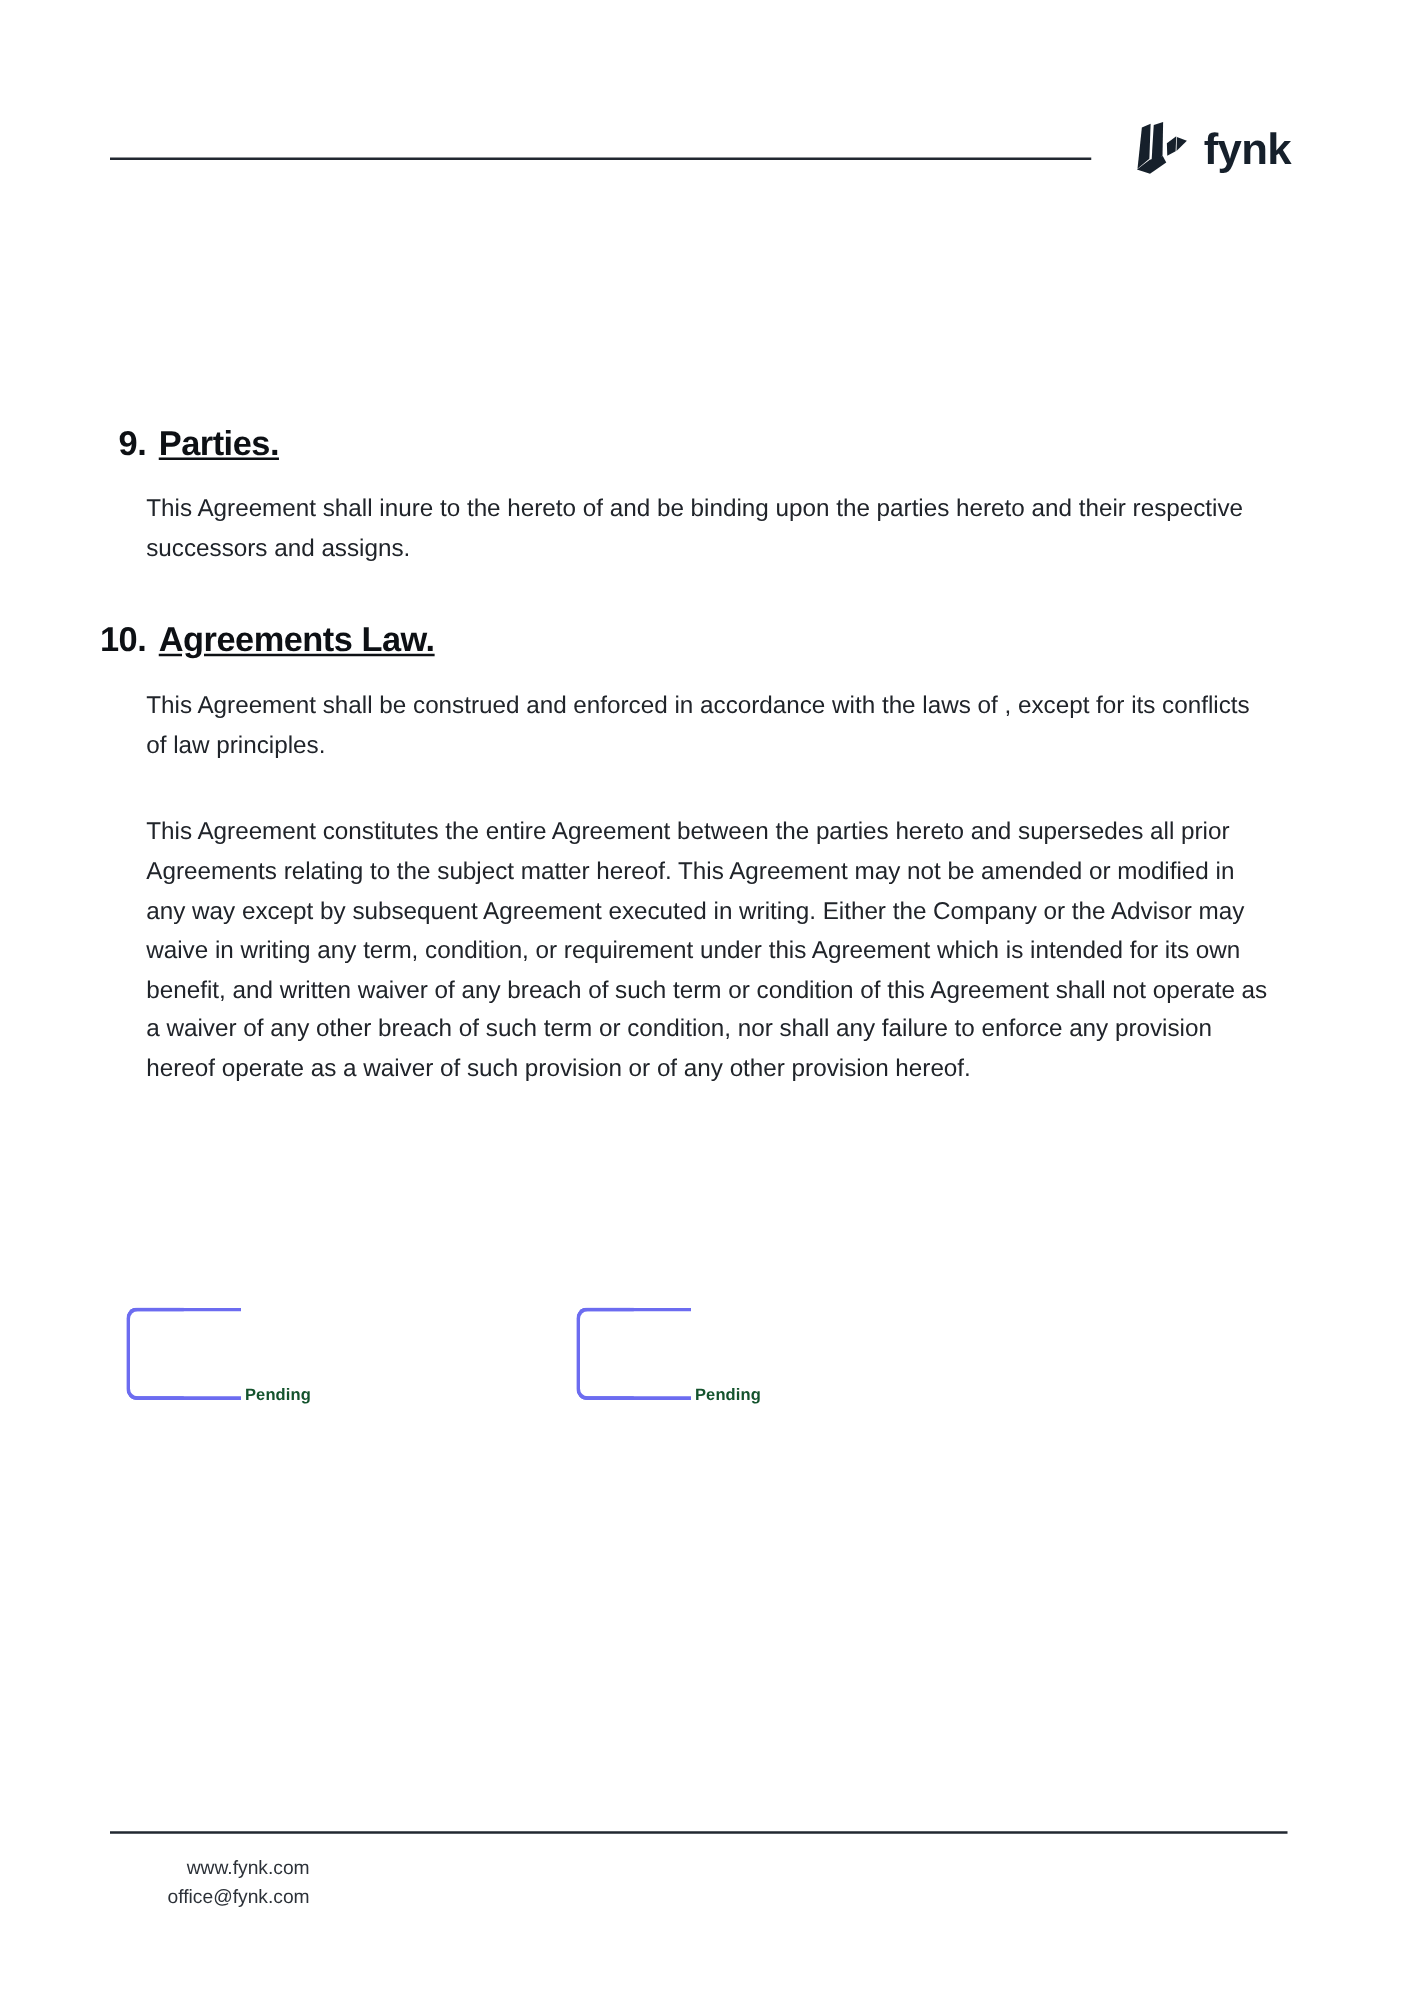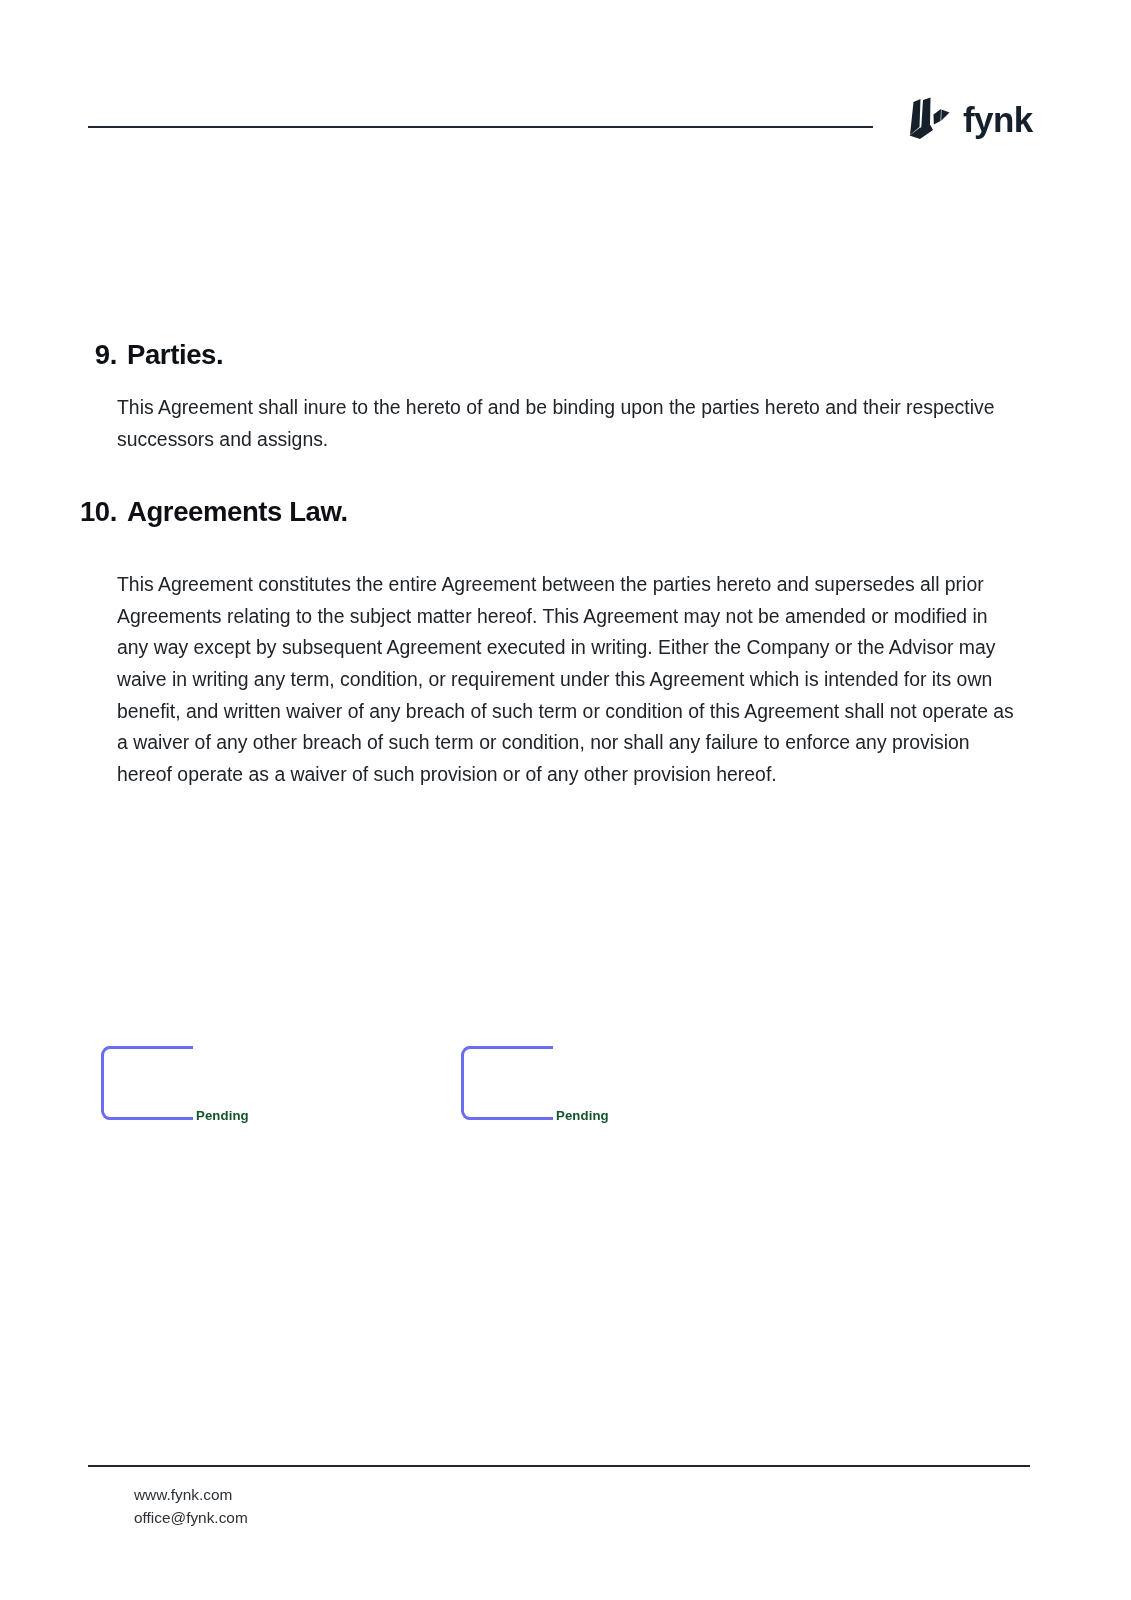--- a/index.html
+++ b/index.html
@@ -112,20 +112,21 @@
 
   .section-number {
     width: 47px;
     flex: 0 0 47px;
     text-align: right;
     padding-right: 0;
   }
 
   .section-title {
     padding-left: 10px;
+    text-decoration: underline;
   }
 
   .section-body {
     margin-top: 18px;
     padding-left: 117px;
     padding-right: 112px;
     font-size: 19.4px;
     line-height: 31.6px;
     color: #20242a;
     text-align: left;
@@ -190,20 +191,21 @@
     letter-spacing: 0.1px;
   }
 
   
   .footer {
     position: absolute;
     left: 0;
     bottom: 0;
     width: 1023px;
     height: 150px;
+    text-align: right;
   }
 
   .footer-rule {
     position: absolute;
     left: 88px;
     top: 15px;
     width: 942px;
     height: 2px;
     background: #222831;
   }
@@ -248,20 +250,21 @@
         <span class="section-title">Parties.</span>
       </div>
       <div class="section-body">This Agreement shall inure to the hereto of and be binding upon the parties hereto and their respective successors and assigns.</div>
     </div>
 
     <div class="section">
       <div class="section-heading">
         <span class="section-number">10.</span>
         <span class="section-title">Agreements Law.</span>
       </div>
+      <div class="section-body">This Agreement shall be construed and enforced in accordance with the laws of , except for its conflicts of law principles.</div>
     </div>
 
     <div class="section">
       <div class="section-body">This Agreement constitutes the entire Agreement between the parties hereto and supersedes all prior Agreements relating to the subject matter hereof. This Agreement may not be amended or modified in any way except by subsequent Agreement executed in writing. Either the Company or the Advisor may waive in writing any term, condition, or requirement under this Agreement which is intended for its own benefit, and written waiver of any breach of such term or condition of this Agreement shall not operate as a waiver of any other breach of such term or condition, nor shall any failure to enforce any provision hereof operate as a waiver of such provision or of any other provision hereof.</div>
     </div>
 
   </div>
 
   <div class="signature-row">
 

